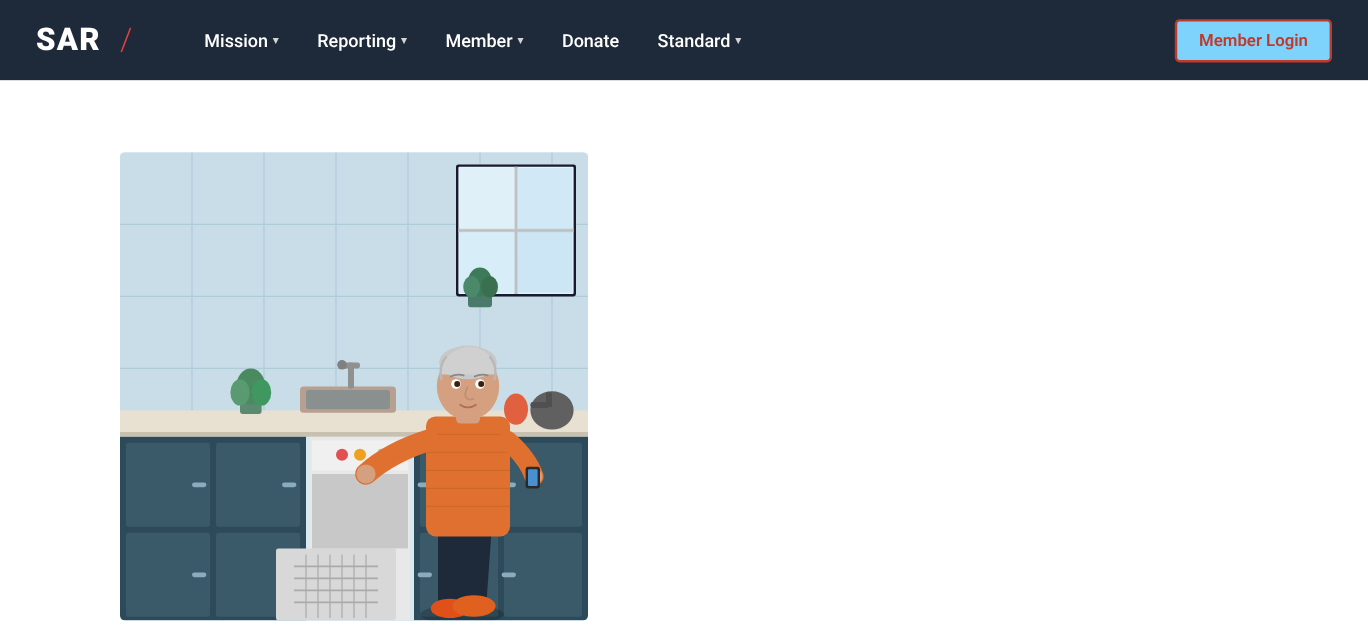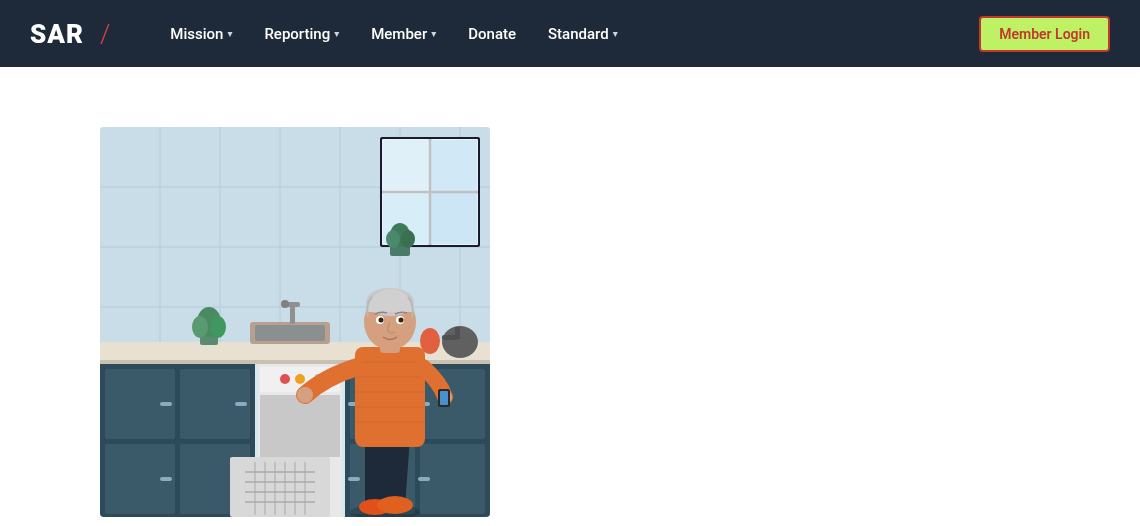--- a/index.html
+++ b/index.html
@@ -73,21 +73,21 @@
       white-space: nowrap;
     }
 
     .nav-item .chevron {
       font-size: 10px;
       opacity: 0.8;
     }
 
     .nav-member-login {
       color: #c0392b;
-      background-color: #bef264;
+      background-color: #7dd3fc;
       border: 2px solid #c0392b;
       text-decoration: none;
       font-size: 14px;
       font-weight: 600;
       padding: 8px 18px;
       border-radius: 4px;
       cursor: pointer;
       white-space: nowrap;
       margin-left: auto;
     }

